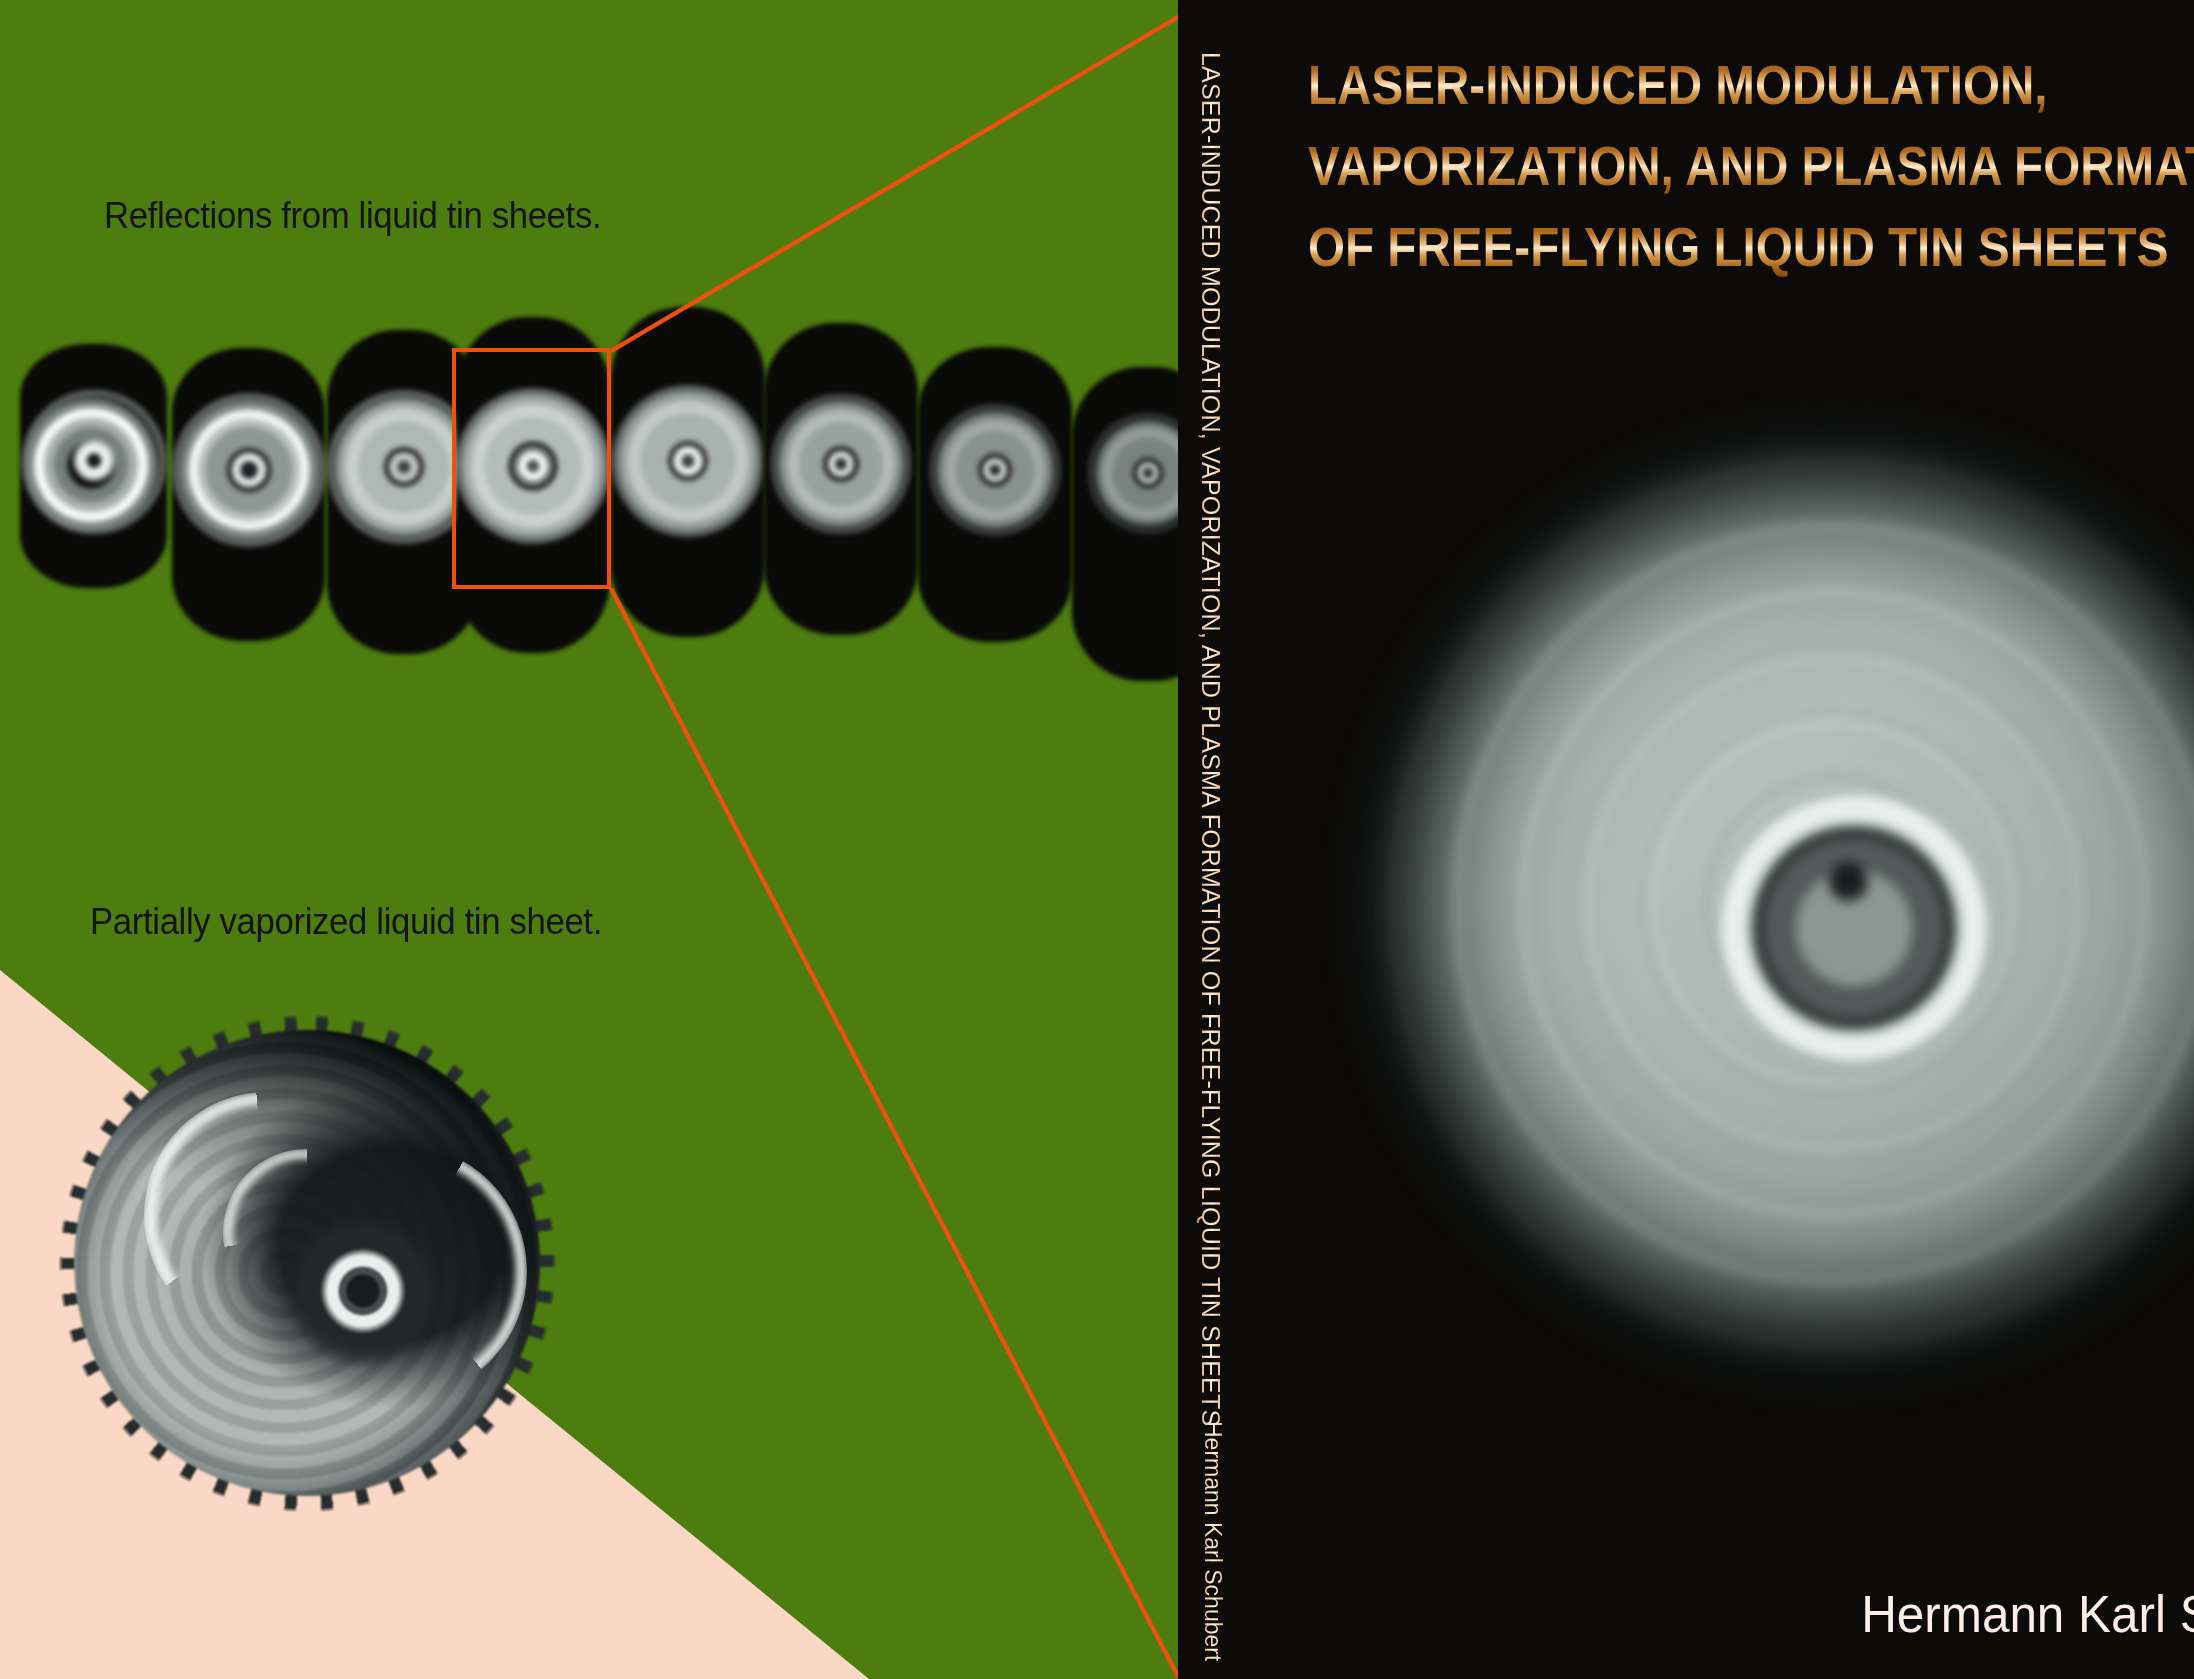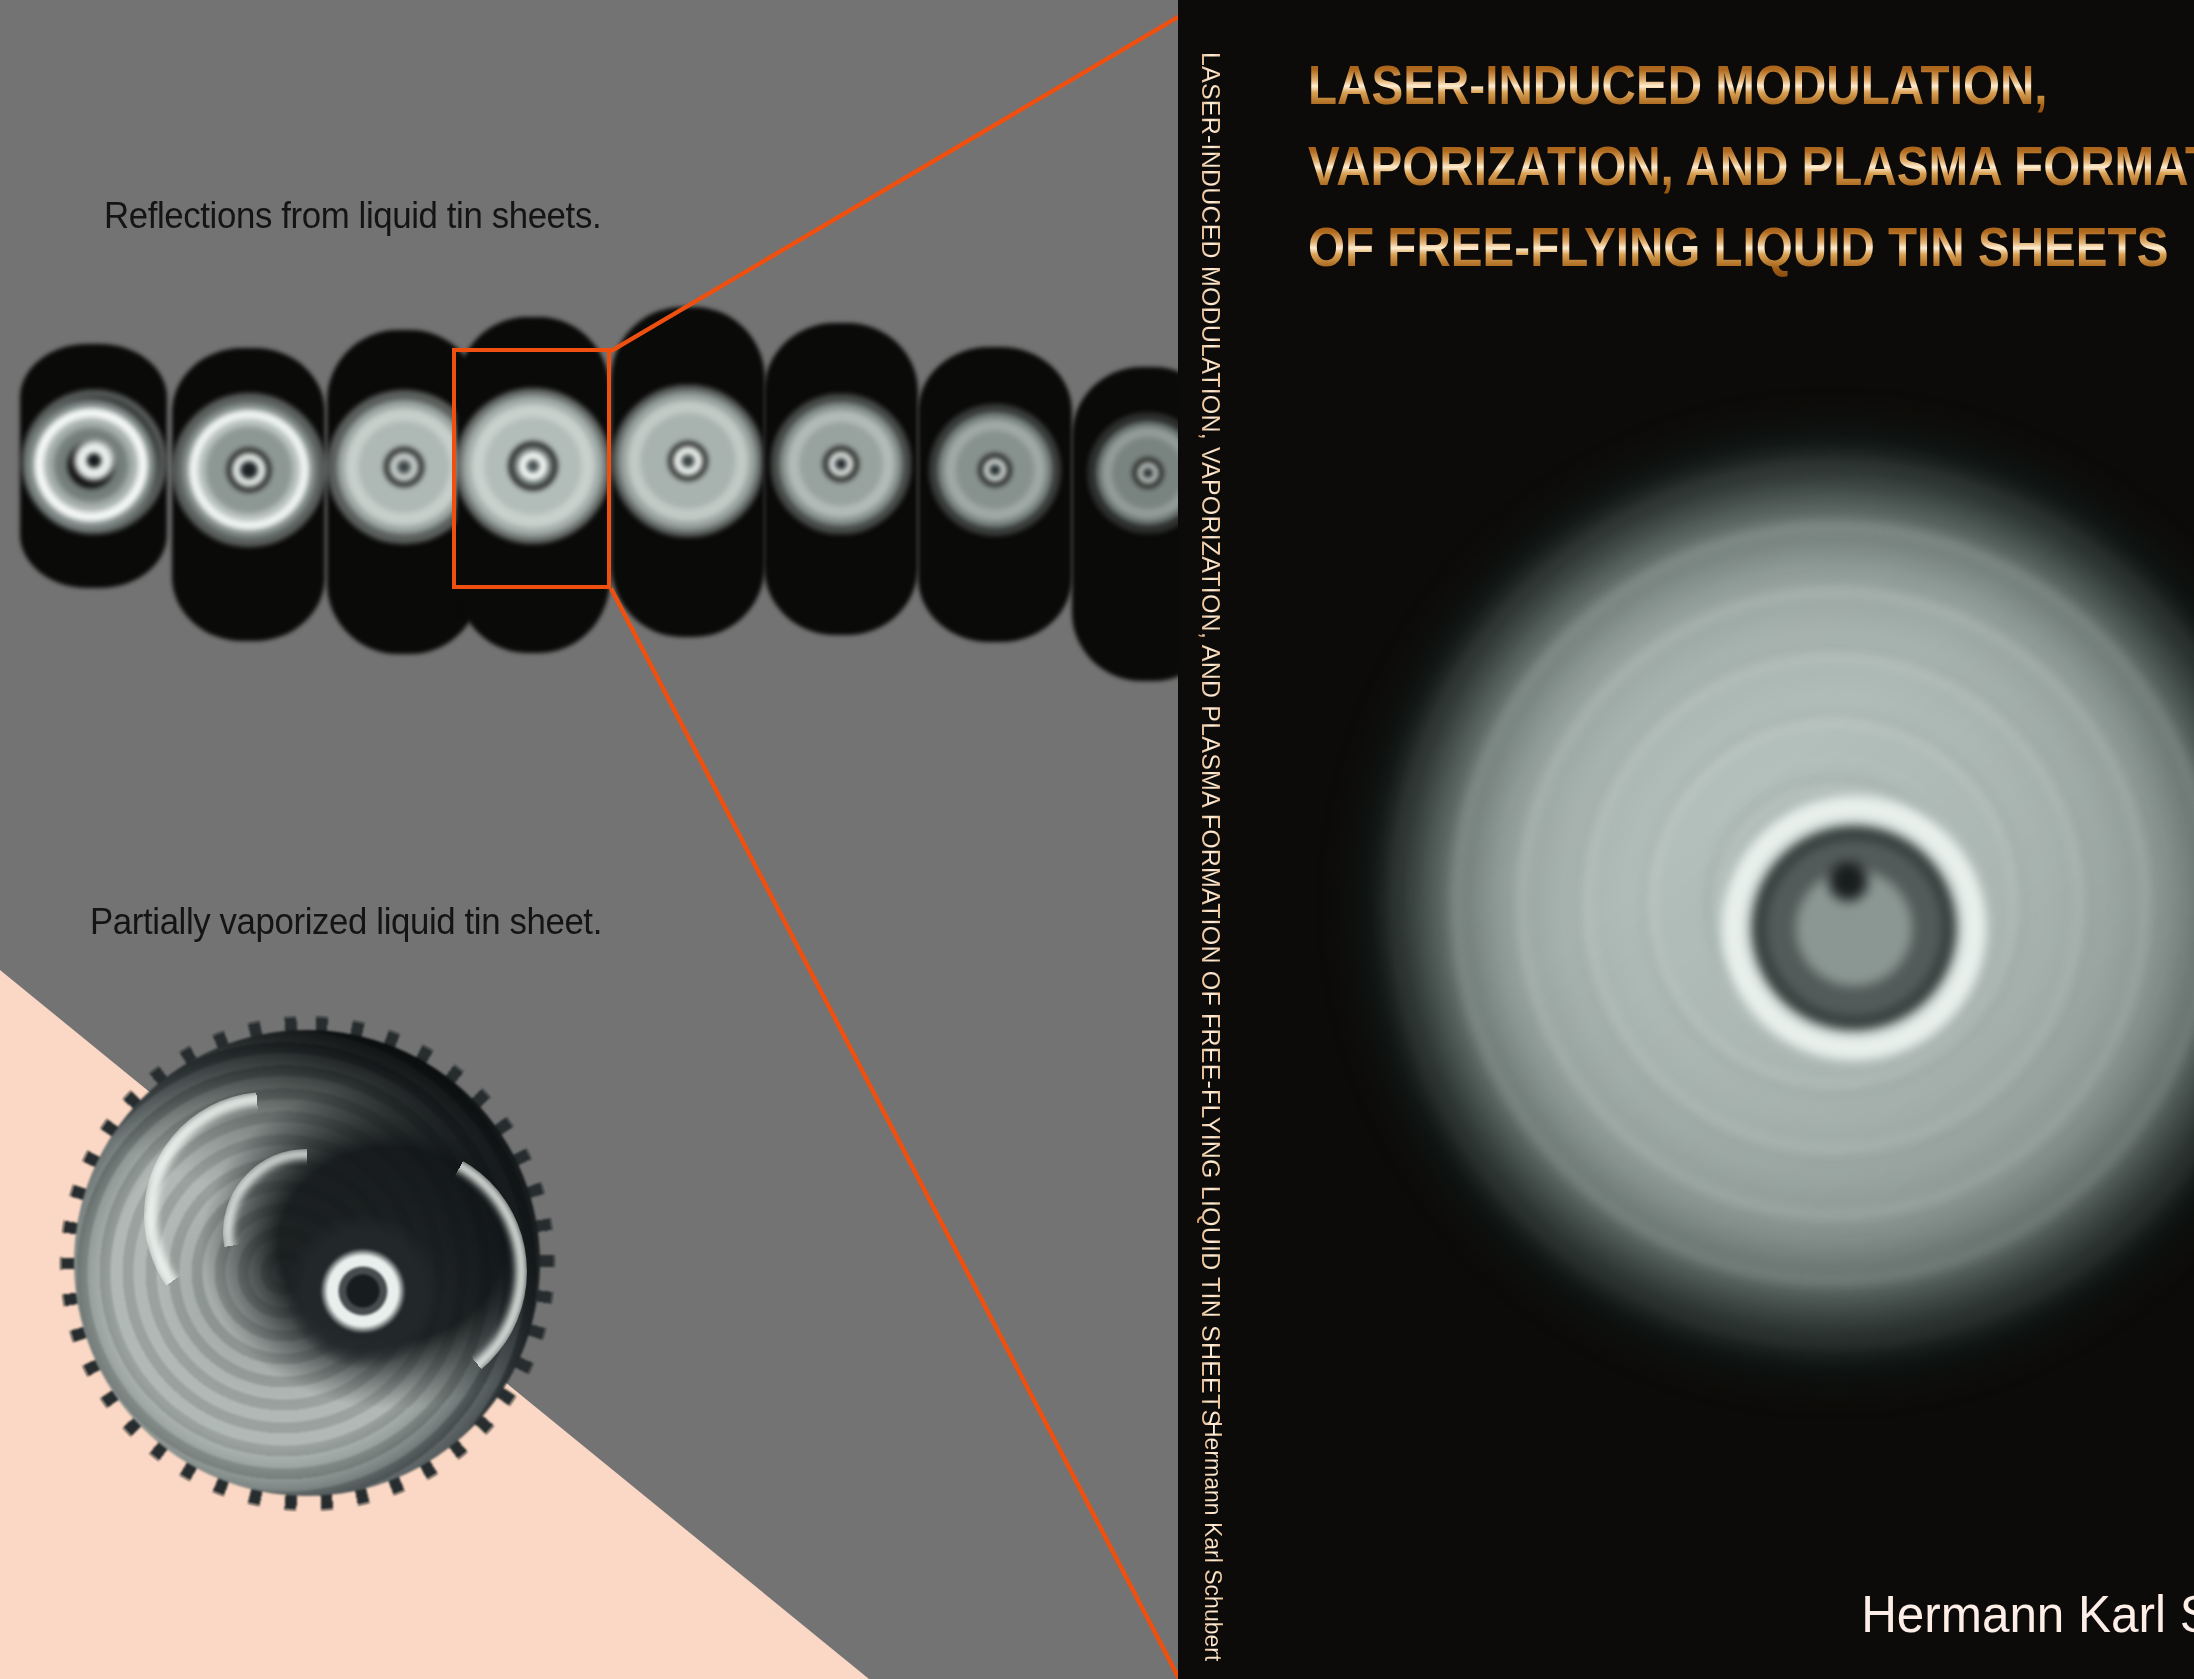--- a/index.html
+++ b/index.html
@@ -14,21 +14,21 @@
     --back-text:#141414;
   }
   *{margin:0;padding:0;box-sizing:border-box;}
   html,body{background:#ffffff;}
   body{
     width:2423px;height:1679px;position:relative;overflow:hidden;
     font-family:"Liberation Sans", sans-serif;
   }
 
   
-  #back{position:absolute;left:0;top:0;width:1178px;height:1679px;background:#737373;overflow:hidden;z-index:1;}
+  #back{position:absolute;left:0;top:0;width:1178px;height:1679px;background:#4d7c0f;overflow:hidden;z-index:1;}
 
   .peach{
     position:absolute;left:0;top:0;width:1178px;height:1679px;
     background:var(--peach);
     clip-path:polygon(0px 970px, 869px 1679px, 0px 1679px);
   }
 
   .cap{
     position:absolute;color:var(--back-text);
     font-size:37px;line-height:1.05;letter-spacing:-0.4px;

